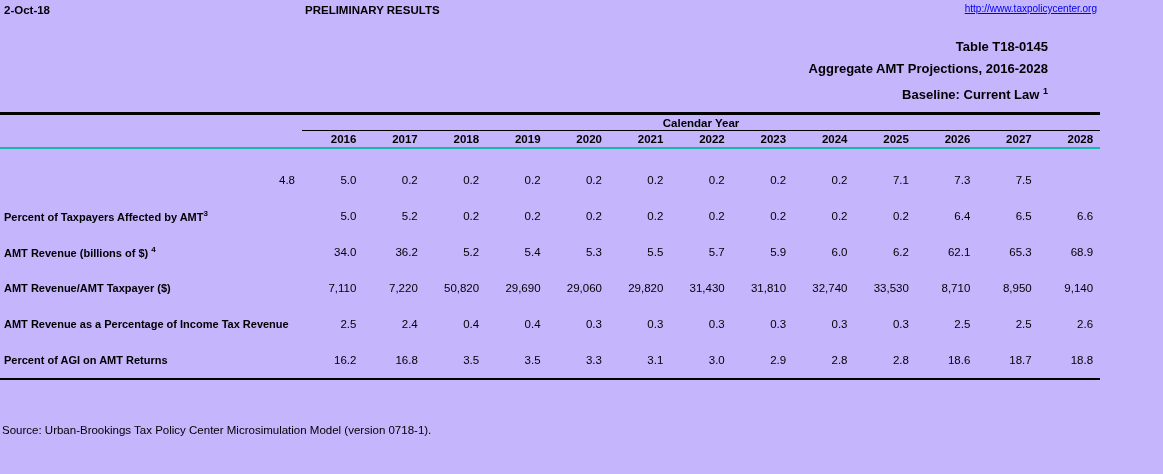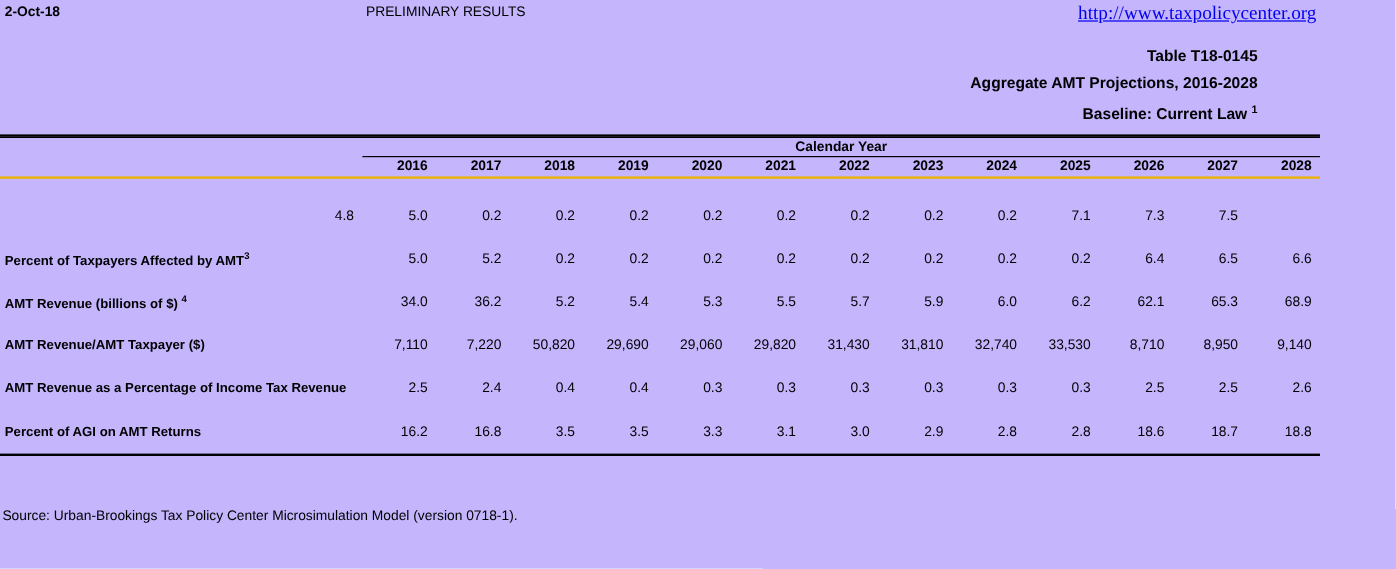--- a/index.html
+++ b/index.html
@@ -13,29 +13,28 @@
     overflow:hidden;
   }
 
   
   .date-label {
     position:absolute; left:4px; top:4px;
     font-size:11.5px; font-weight:bold;
   }
   .watermark-label {
     position:absolute; left:305px; top:4px;
-    font-size:11.5px; font-weight:normal;
+    font-size:11.5px; font-weight:bold;
   }
   .site-link {
     position:absolute; right:66px; top:3px;
-    font-size:16px;
+    font-size:10px;
     color:#0000EE;
     text-decoration:underline;
     cursor:pointer;
-    font-family:Liberation Serif, serif;
   }
 
   
   .title-block {
     position:absolute; top:36px; left:12px;
     width:1036px;
     text-align:right;
     font-size:13px; font-weight:bold;
     line-height:22px;
   }
@@ -56,21 +55,21 @@
     grid-template-columns:302px repeat(13, 61.4px);
   }
   .cy-spacer { grid-column:1; }
   .cy-cell {
     grid-column:2 / span 13;
     text-align:center;
     font-size:11.5px; font-weight:bold;
     padding:2px 0 1px 0;
     border-bottom:1px solid #000;
   }
-  .years-row { border-bottom:2px solid #eab308; }
+  .years-row { border-bottom:2px solid #14b8a6; }
   .year-cell {
     text-align:right;
     padding:2px 7px 2px 0;
     font-size:11.5px; font-weight:bold;
   }
   .body-spacer { height:13px; }
   .data-row { height:36px; align-items:center; }
   .label-cell {
     font-size:11px; font-weight:bold;
     padding-left:4px;

